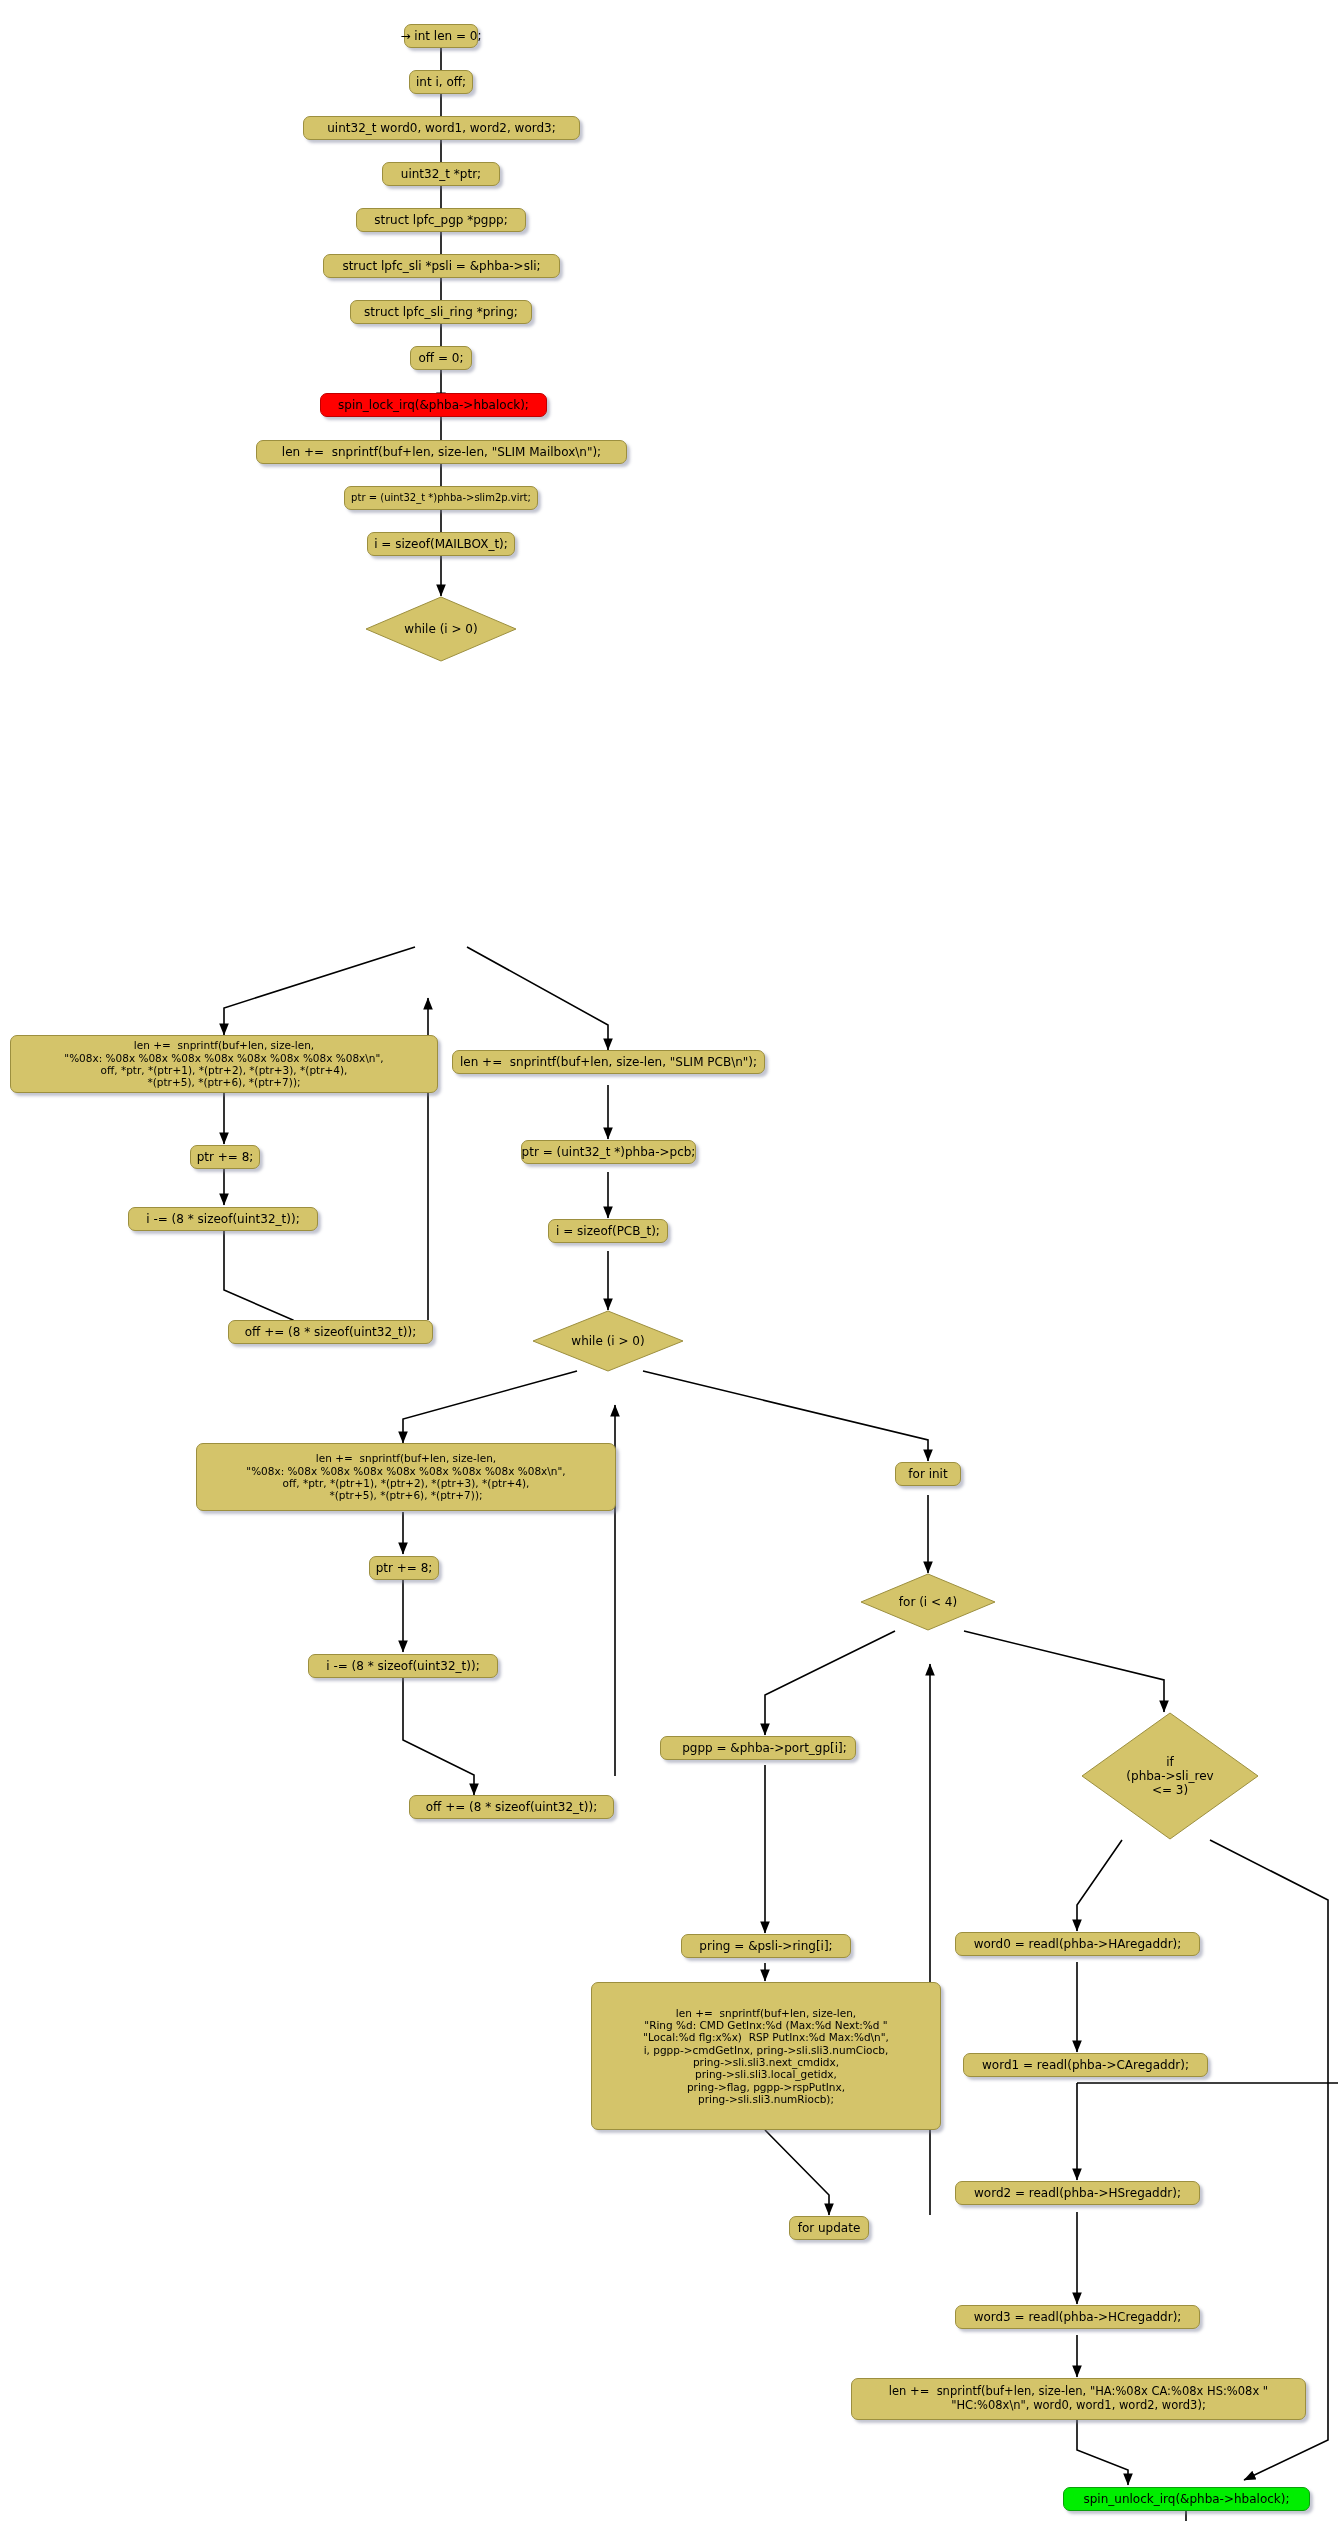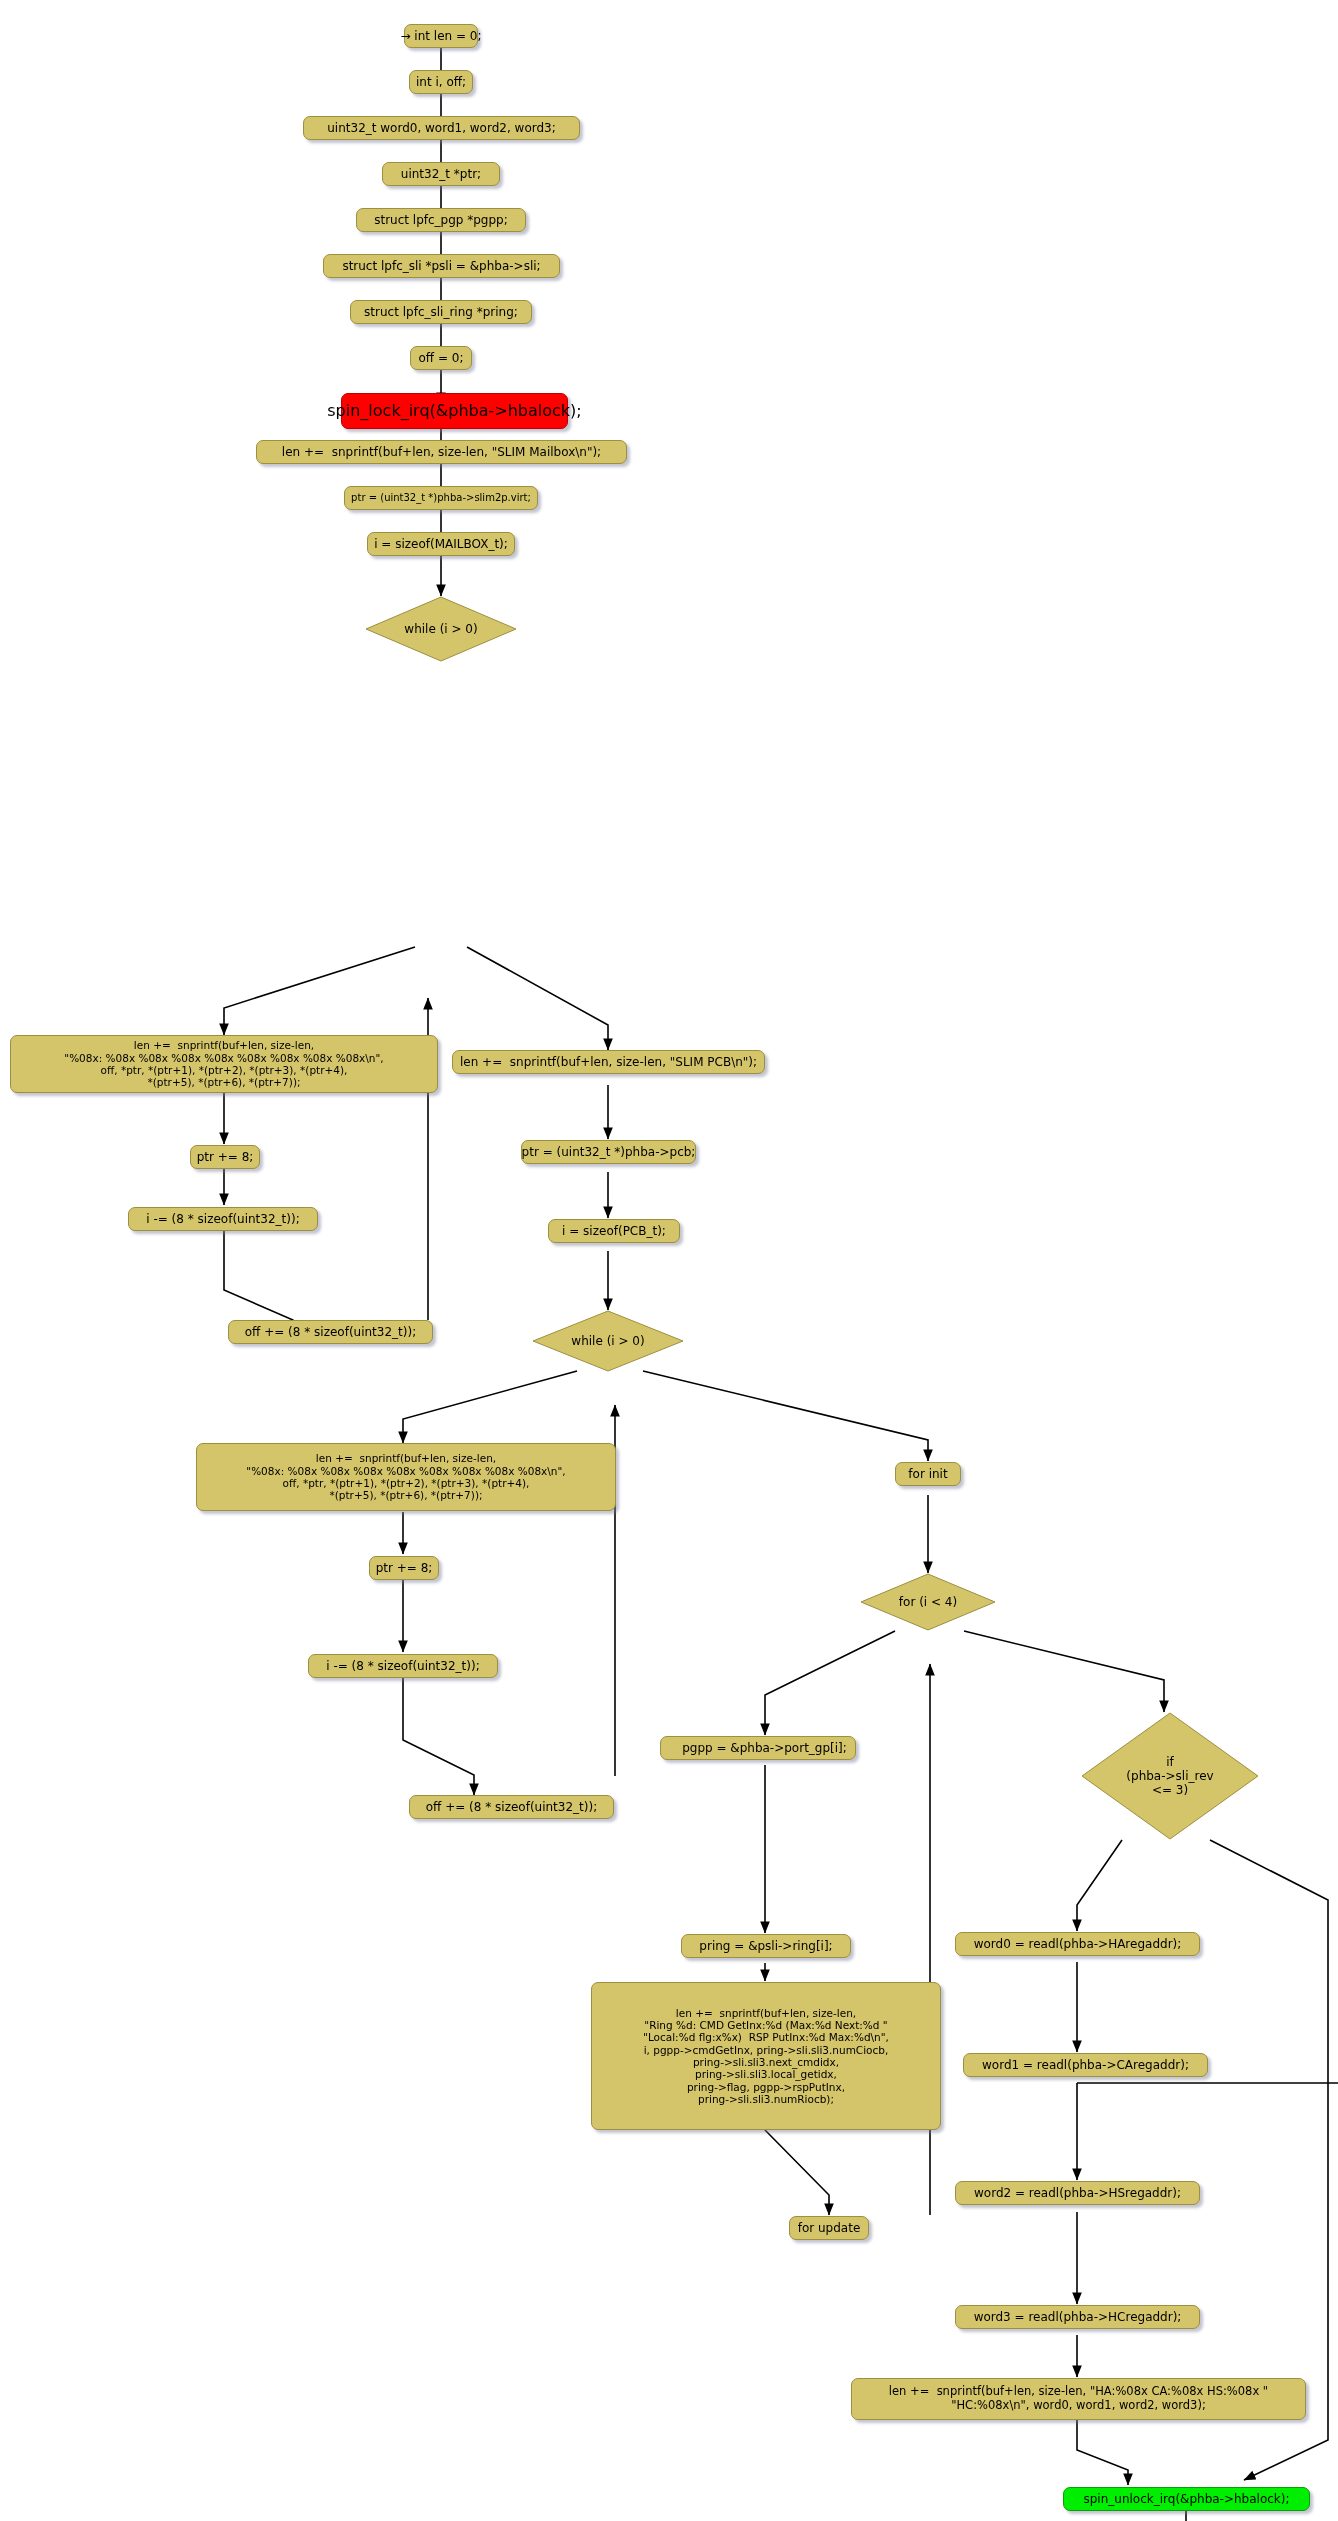--- a/index.html
+++ b/index.html
@@ -133,21 +133,21 @@
   <div class="node rect" style="left:382px; top:162px; width:118px; height:24px; font-size:12px;">uint32_t *ptr;</div>
 
   <div class="node rect" style="left:356px; top:208px; width:170px; height:24px; font-size:12px;">struct lpfc_pgp *pgpp;</div>
 
   <div class="node rect" style="left:323px; top:254px; width:237px; height:24px; font-size:12px;">struct lpfc_sli *psli = &amp;phba-&gt;sli;</div>
 
   <div class="node rect" style="left:350px; top:300px; width:182px; height:24px; font-size:12px;">struct lpfc_sli_ring *pring;</div>
 
   <div class="node rect" style="left:410px; top:346px; width:62px; height:24px; font-size:12px;">off = 0;</div>
 
-  <div class="node rect red" style="left:341px; top:393px; width:227px; height:36px; font-size:16px;">spin_lock_irq(&amp;phba-&gt;hbalock);</div>
+  <div class="node rect red" style="left:320px; top:393px; width:227px; height:24px; font-size:12px;">spin_lock_irq(&amp;phba-&gt;hbalock);</div>
 
   <div class="node rect" style="left:256px; top:440px; width:371px; height:24px; font-size:12px;">len +=  snprintf(buf+len, size-len, "SLIM Mailbox\n");</div>
 
   <div class="node rect" style="left:344px; top:486px; width:194px; height:24px; font-size:10px;">ptr = (uint32_t *)phba-&gt;slim2p.virt;</div>
 
   <div class="node rect" style="left:367px; top:532px; width:148px; height:24px; font-size:12px;">i = sizeof(MAILBOX_t);</div>
 
   <div class="node diamond" style="left:365px; top:596px; width:152px; height:66px; font-size:12px;">
     <svg class="diamond-shape" viewBox="0 0 152 66" preserveAspectRatio="none">
       <polygon points="76,1 151,33 76,65 1,33" fill="#d4c46a" stroke="#9c8f3f" stroke-width="1"></polygon>
@@ -163,21 +163,21 @@
   <div class="node rect" style="left:190px; top:1145px; width:70px; height:24px; font-size:12px;">ptr += 8;</div>
 
   <div class="node rect" style="left:128px; top:1207px; width:190px; height:24px; font-size:12px;">i -= (8 * sizeof(uint32_t));</div>
 
   <div class="node rect" style="left:228px; top:1320px; width:205px; height:24px; font-size:12px;">off += (8 * sizeof(uint32_t));</div>
 
   <div class="node rect" style="left:452px; top:1050px; width:313px; height:24px; font-size:12px;">len +=  snprintf(buf+len, size-len, "SLIM PCB\n");</div>
 
   <div class="node rect" style="left:521px; top:1140px; width:175px; height:24px; font-size:12px;">ptr = (uint32_t *)phba-&gt;pcb;</div>
 
-  <div class="node rect" style="left:548px; top:1219px; width:132px; height:24px; font-size:12px;">i = sizeof(PCB_t);</div>
+  <div class="node rect" style="left:548px; top:1219px; width:120px; height:24px; font-size:12px;">i = sizeof(PCB_t);</div>
 
   <div class="node diamond" style="left:532px; top:1310px; width:152px; height:62px; font-size:12px;">
     <svg class="diamond-shape" viewBox="0 0 152 62" preserveAspectRatio="none">
       <polygon points="76,1 151,31 76,61 1,31" fill="#d4c46a" stroke="#9c8f3f" stroke-width="1"></polygon>
     </svg>
     <span class="diamond-label">while (i &gt; 0)</span>
   </div>
 
   <div class="node rect" style="left:196px; top:1443px; width:420px; height:68px; font-size:10.5px;">len +=  snprintf(buf+len, size-len,
 "%08x: %08x %08x %08x %08x %08x %08x %08x %08x\n",

